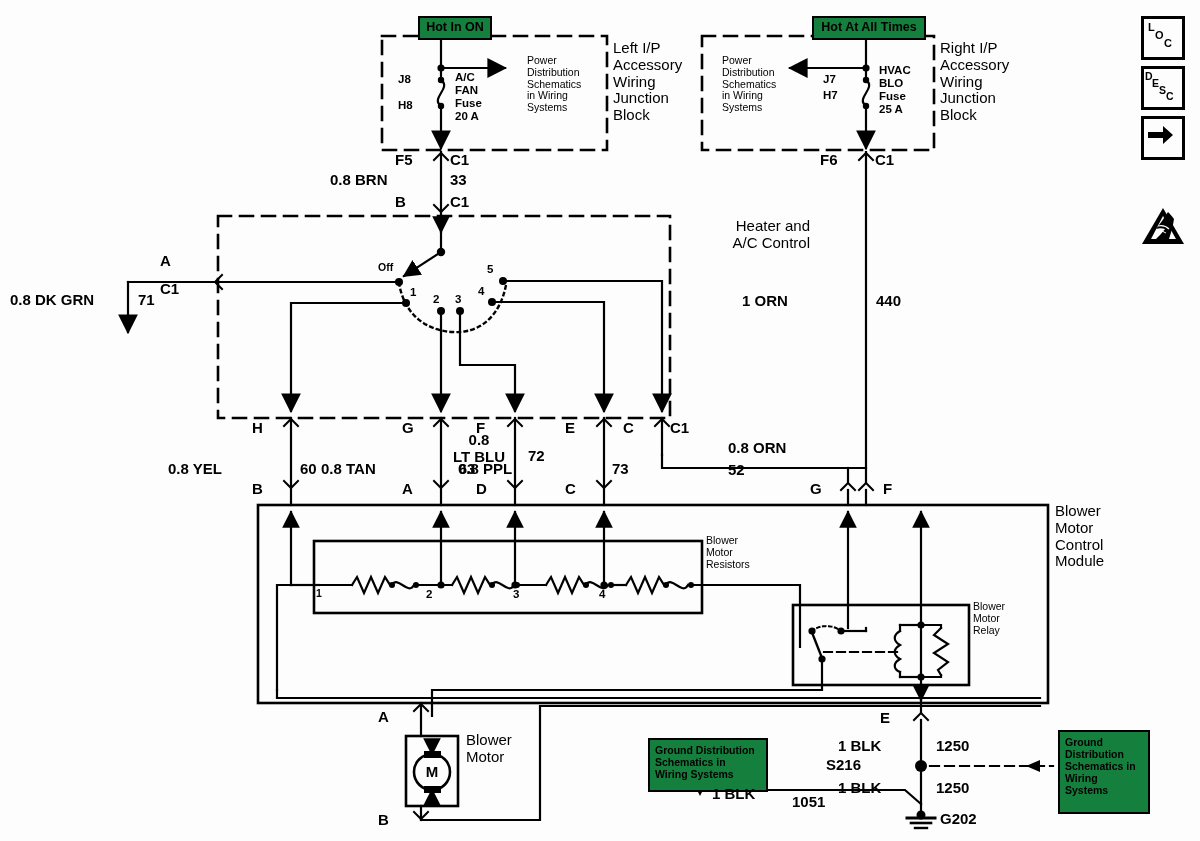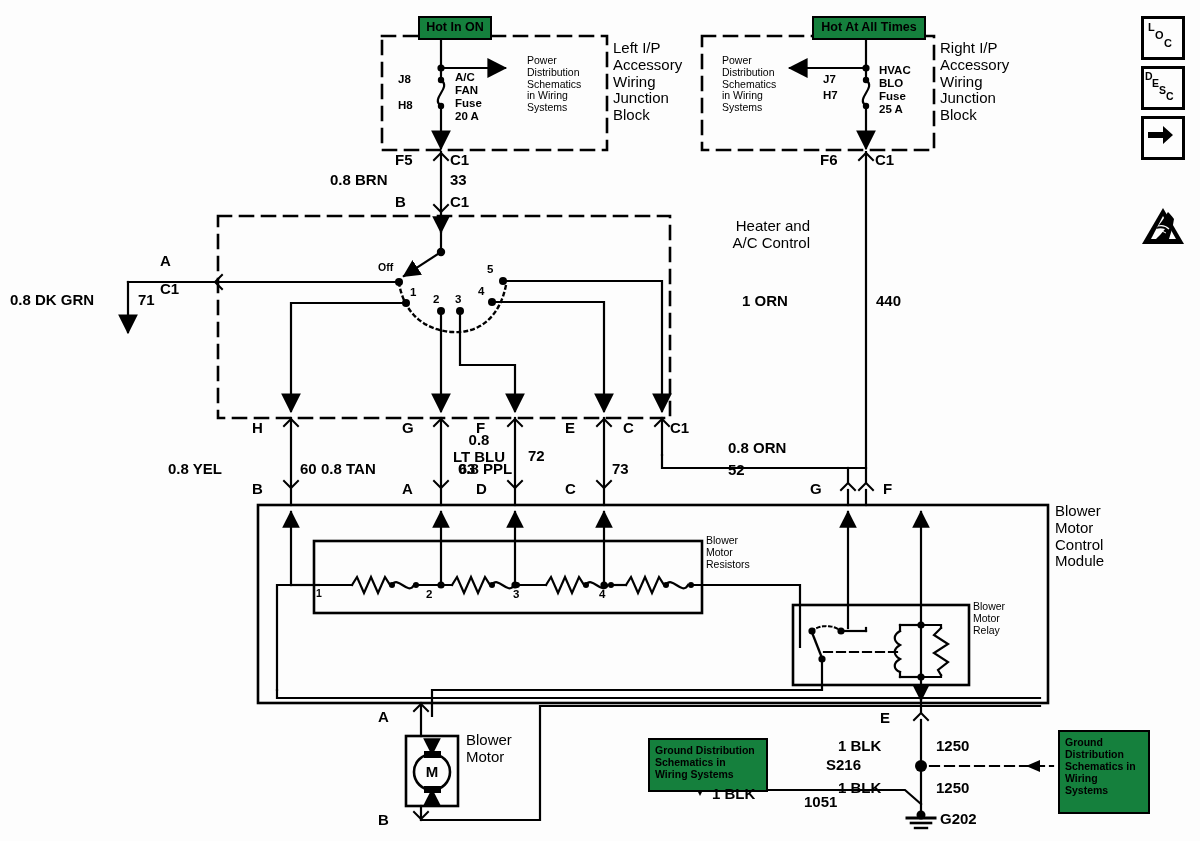--- a/index.html
+++ b/index.html
@@ -359,21 +359,21 @@
 Schematics
 in Wiring
 Systems</div>
 <div class="lbl f14 b rt" style="left:880px;top:710px;width:32px;">E</div>
 <div class="lbl f14 b rt" style="left:838px;top:738px;width:82px;">1 BLK</div>
 <div class="lbl f14 b" style="left:936px;top:738px;width:46px;">1250</div>
 <div class="lbl f14 b rt" style="left:826px;top:757px;width:82px;">S216</div>
 <div class="lbl f14 b rt" style="left:838px;top:780px;width:82px;">1 BLK</div>
 <div class="lbl f14 b" style="left:936px;top:780px;width:46px;">1250</div>
 <div class="lbl f14 b rt" style="left:712px;top:786px;width:82px;">1 BLK</div>
-<div class="lbl f14 b" style="left:792px;top:794px;width:46px;margin-left:12px;">1051</div>
+<div class="lbl f14 b" style="left:792px;top:794px;width:46px;">1051</div>
 <div class="lbl f14 b" style="left:940px;top:811px;width:60px;">G202</div>
 
 <div class="navbtn" style="left:1141px;top:16px;">
   <svg width="32" height="32" viewBox="0 0 32 32">
     <text x="4" y="12" font-family="Liberation Sans, sans-serif" font-size="11" font-weight="bold" fill="#000">L</text>
     <text x="11" y="20" font-family="Liberation Sans, sans-serif" font-size="11" font-weight="bold" fill="#000">O</text>
     <text x="20" y="28" font-family="Liberation Sans, sans-serif" font-size="11" font-weight="bold" fill="#000">C</text>
   </svg>
 
 </div>

